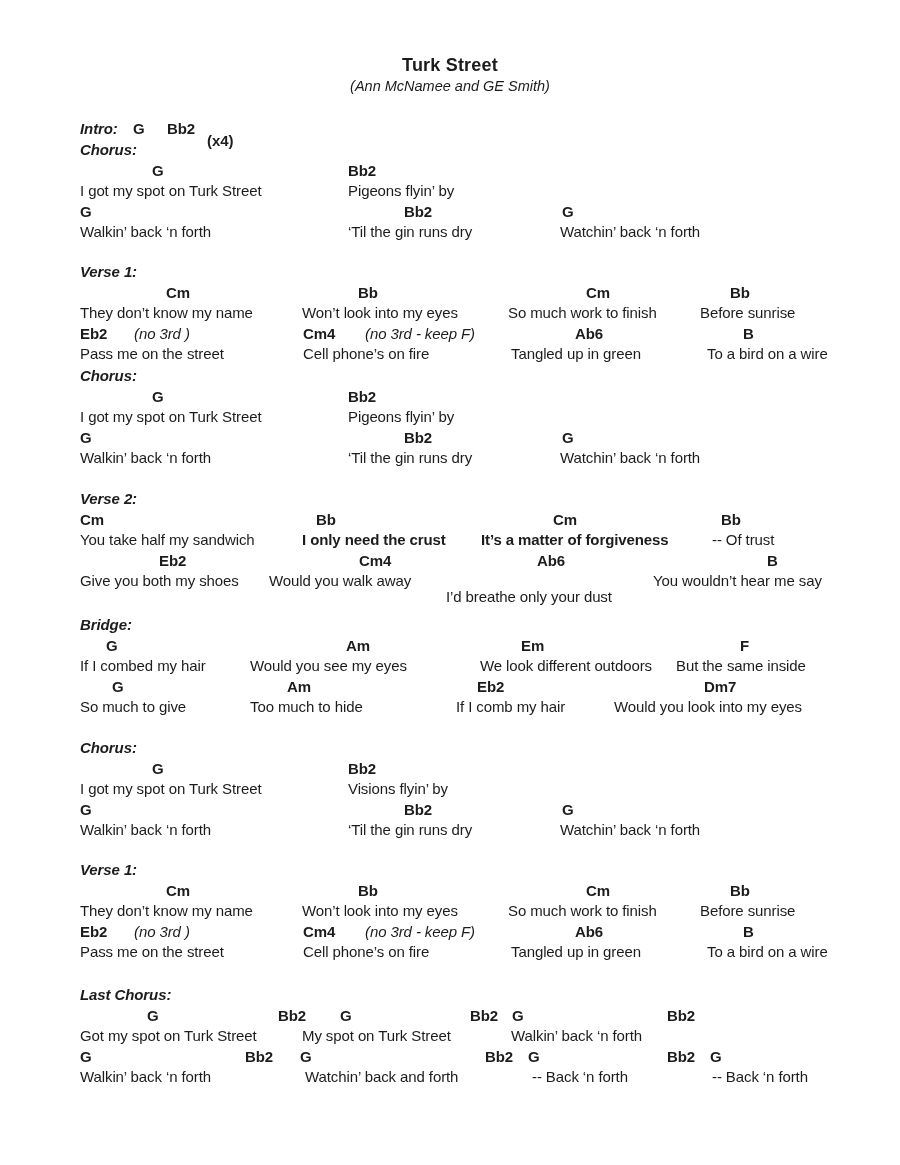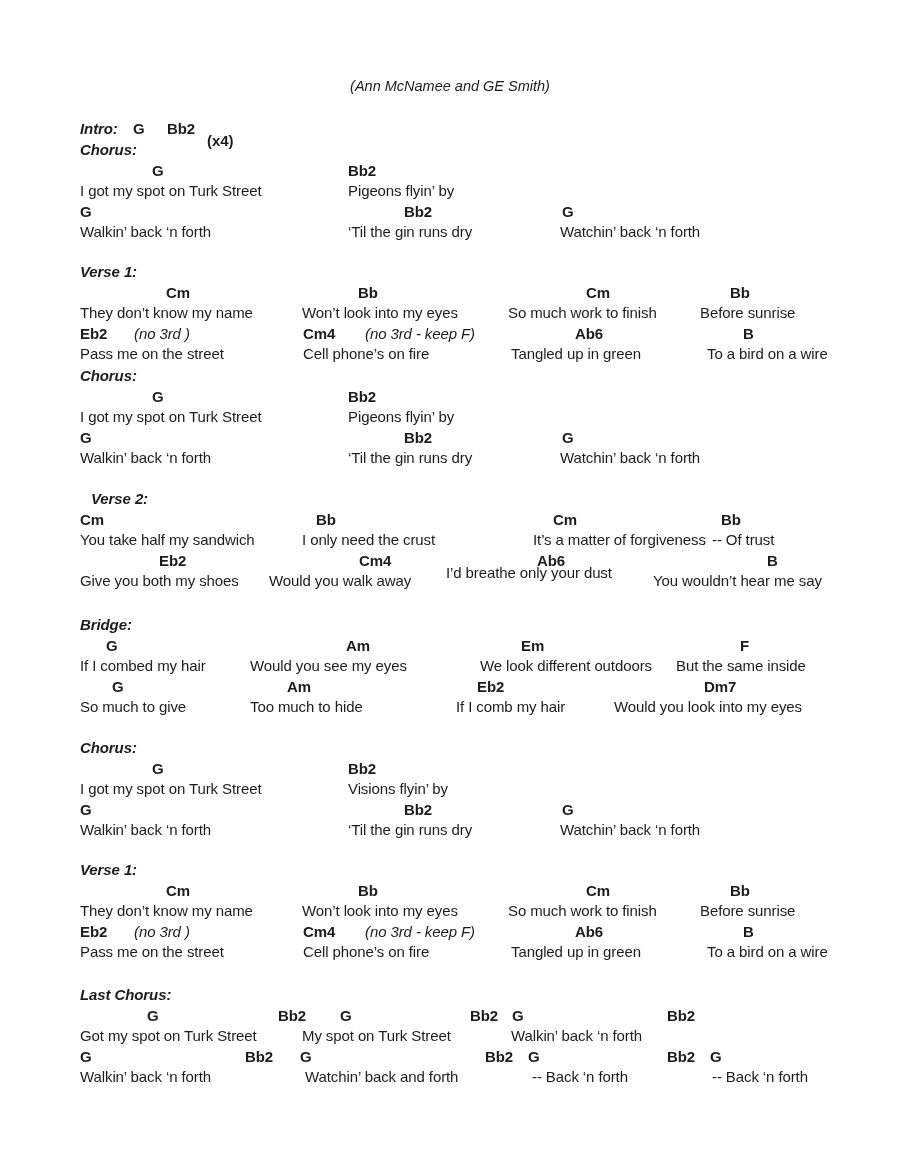--- a/index.html
+++ b/index.html
@@ -29,20 +29,21 @@
     letter-spacing:-0.1px;
   }
   .seg.chord { font-weight:bold; }
   .seg.label { font-weight:bold; font-style:italic; }
   .seg.ann   { font-style:italic;margin-left:20px; }
 </style>
 </head>
 <body>
 
 <div class="page">
+  <div class="page-title">Turk Street</div>
   <div class="page-subtitle">(Ann McNamee and GE Smith)</div>
   <div id="song-body">
       <span class="seg label" style="left: 80px; top: 120px;">Intro:</span>
       <span class="seg chord" style="left: 133px; top: 120px;">G</span>
       <span class="seg chord" style="left: 167px; top: 120px;">Bb2</span>
       <span class="seg chord" style="left: 207px; top: 132px;">(x4)</span>
       <span class="seg label" style="left: 80px; top: 141px;">Chorus:</span>
       <span class="seg chord" style="left: 152px; top: 162px;">G</span>
       <span class="seg chord" style="left: 348px; top: 162px;">Bb2</span>
       <span class="seg lyric" style="left: 80px; top: 182px;">I got my spot on Turk Street</span>
@@ -76,36 +77,36 @@
       <span class="seg chord" style="left: 152px; top: 388px;">G</span>
       <span class="seg chord" style="left: 348px; top: 388px;">Bb2</span>
       <span class="seg lyric" style="left: 80px; top: 408px;">I got my spot on Turk Street</span>
       <span class="seg lyric" style="left: 348px; top: 408px;">Pigeons flyin’ by</span>
       <span class="seg chord" style="left: 80px; top: 429px;">G</span>
       <span class="seg chord" style="left: 404px; top: 429px;">Bb2</span>
       <span class="seg chord" style="left: 562px; top: 429px;">G</span>
       <span class="seg lyric" style="left: 80px; top: 449px;">Walkin’ back ‘n forth</span>
       <span class="seg lyric" style="left: 348px; top: 449px;">‘Til the gin runs dry</span>
       <span class="seg lyric" style="left: 560px; top: 449px;">Watchin’ back ‘n forth</span>
-      <span class="seg label" style="left: 80px; top: 490px; margin-left: 11px;">Verse 2:</span>
+      <span class="seg label" style="left: 80px; top: 490px;">Verse 2:</span>
       <span class="seg chord" style="left: 80px; top: 511px;">Cm</span>
       <span class="seg chord" style="left: 316px; top: 511px;">Bb</span>
       <span class="seg chord" style="left: 553px; top: 511px;">Cm</span>
       <span class="seg chord" style="left: 721px; top: 511px;">Bb</span>
       <span class="seg lyric" style="left: 80px; top: 531px;">You take half my sandwich</span>
-      <span class="seg lyric" style="left: 302px; top: 531px;">I only need the crust</span>
-      <span class="seg lyric" style="left: 533px; top: 531px;">It’s a matter of forgiveness</span>
+      <span class="seg lyric" style="left: 302px; top: 531px; font-weight: bold;">I only need the crust</span>
+      <span class="seg lyric" style="left: 481px; top: 531px; font-weight: bold;">It’s a matter of forgiveness</span>
       <span class="seg lyric" style="left: 712px; top: 531px;">-- Of trust</span>
       <span class="seg chord" style="left: 159px; top: 552px;">Eb2</span>
       <span class="seg chord" style="left: 359px; top: 552px;">Cm4</span>
       <span class="seg chord" style="left: 537px; top: 552px;">Ab6</span>
       <span class="seg chord" style="left: 767px; top: 552px;">B</span>
       <span class="seg lyric" style="left: 80px; top: 572px;">Give you both my shoes</span>
       <span class="seg lyric" style="left: 269px; top: 572px;">Would you walk away</span>
-      <span class="seg lyric" style="left: 446px; top: 564px;">I’d breathe only your dust</span>
+      <span class="seg lyric" style="left: 446px; top: 588px;">I’d breathe only your dust</span>
       <span class="seg lyric" style="left: 653px; top: 572px;">You wouldn’t hear me say</span>
       <span class="seg label" style="left: 80px; top: 616px;">Bridge:</span>
       <span class="seg chord" style="left: 106px; top: 637px;">G</span>
       <span class="seg chord" style="left: 346px; top: 637px;">Am</span>
       <span class="seg chord" style="left: 521px; top: 637px;">Em</span>
       <span class="seg chord" style="left: 740px; top: 637px;">F</span>
       <span class="seg lyric" style="left: 80px; top: 657px;">If I combed my hair</span>
       <span class="seg lyric" style="left: 250px; top: 657px;">Would you see my eyes</span>
       <span class="seg lyric" style="left: 456px; top: 657px; margin-left: 24px;">We look different outdoors</span>
       <span class="seg lyric" style="left: 676px; top: 657px;">But the same inside</span>

